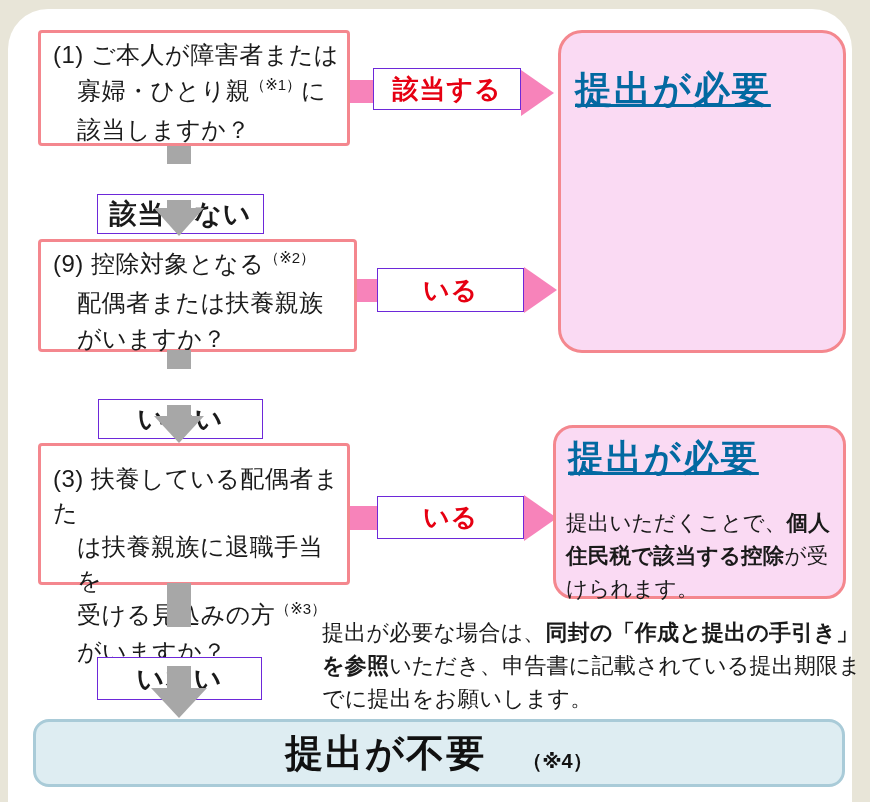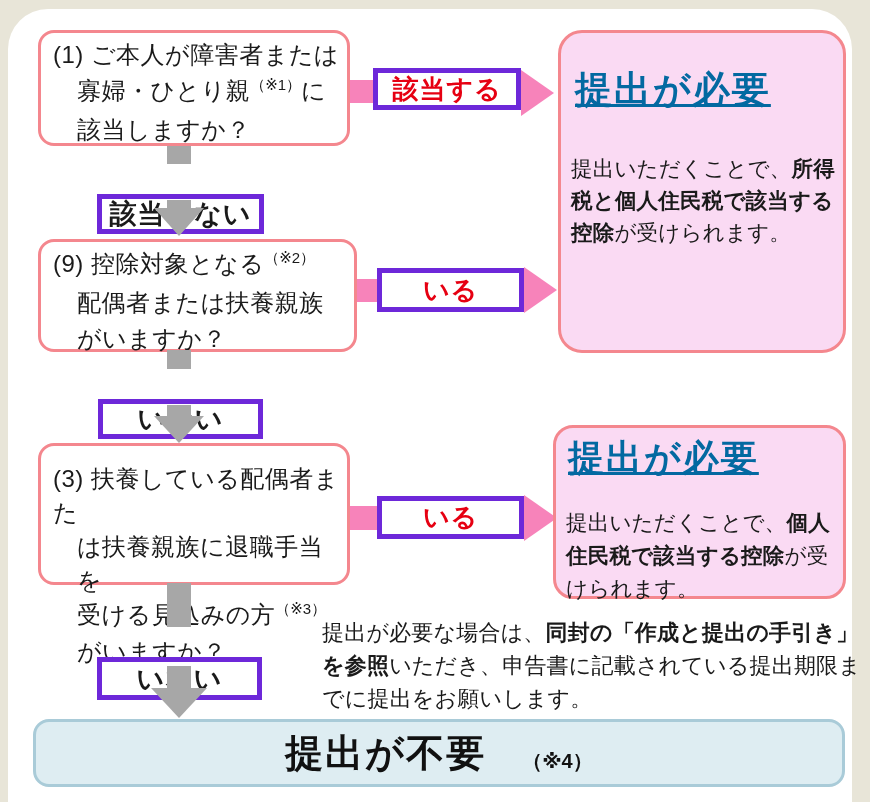--- a/index.html
+++ b/index.html
@@ -10,31 +10,31 @@
     overflow:hidden;
   }
   #app{position:relative;width:870px;height:802px;background:#e8e5d8;}
   .sheet{
     position:absolute;left:8px;top:9px;width:844px;height:793px;
     background:#ffffff;border-radius:40px 40px 0 0;
   }
   .abs{position:absolute;box-sizing:border-box;}
   
   .qbox{
-    background:#ffffff;border:3.5px solid #f4878e;border-radius:16px;
+    background:#ffffff;border:3.5px solid #f4878e;border-radius:4px;
     color:#1a1a1a;font-size:24px;font-weight:500;letter-spacing:.5px;
     padding:4px 4px 0 12px;line-height:36px;
   }
   .qbox.tight{line-height:34px;padding-top:16px;}
   .qline.ind{padding-left:24px;}
   .sup{font-size:15px;position:relative;top:-9px;letter-spacing:0;}
   .b{font-weight:800;}
   
   .elabel{
-    background:#ffffff;border:5px solid #6d28d9;
+    background:#ffffff;border:1px solid #6d28d9;
     display:flex;align-items:center;justify-content:center;
     font-weight:800;letter-spacing:1px;color:#1a1a1a;
   }
   .elabel.yes{color:#e60012;font-size:26px;}
   .elabel.no{font-size:27px;margin-top:32px;}
   
   .hstem{background:#f783ba;}
   .hhead{
     width:0;height:0;
     border-top:23px solid transparent;border-bottom:23px solid transparent;
@@ -111,21 +111,20 @@
   <div class="abs vstem" style="top:405px;height:13px;"></div>
   <div class="abs vhead" style="left:154px;top:416px;border-top-width:27px;"></div>
 
   <div class="abs vstem" style="top:583px;height:44px;"></div>
   <div class="abs elabel no" style="left:97px;top:625px;width:165px;height:43px;">いない</div>
   <div class="abs vstem" style="top:666px;height:24px;"></div>
   <div class="abs vhead" style="left:151px;top:688px;border-top-width:30px;border-left-width:28px;border-right-width:28px;"></div>
 
   <div class="abs rbox" style="left:558px;top:30px;width:288px;height:323px;">
     <div class="rtitle" style="margin:32px 0 0 14px;">提出が必要</div>
-    <div class="rbody" style="margin:38px 6px 0 10px;"><span>提出いただくことで、</span><span class="b">所得税と個人住民税で該当する控除</span><span>が受けられます。</span></div>
   </div>
 
   <div class="abs rbox" style="left:553px;top:425px;width:293px;height:174px;border-radius:20px;">
     <div class="rtitle" style="margin:6px 0 0 12px;font-size:36px;">提出が必要</div>
     <div class="rbody" style="margin:24px 2px 0 10px;line-height:33px;"><span>提出いただくことで、</span><span class="b">個人住民税で該当する控除</span><span>が受けられます。</span></div>
   </div>
 
   <div class="abs note" style="left:322px;top:616px;width:540px;"><span>提出が必要な場合は、</span><span class="b">同封の「作成と提出の手引き」を参照</span><span>いただき、申告書に記載されている提出期限までに提出をお願いします。</span></div>
 
   <div class="abs final" style="left:33px;top:719px;width:812px;height:68px;gap:24px;">

